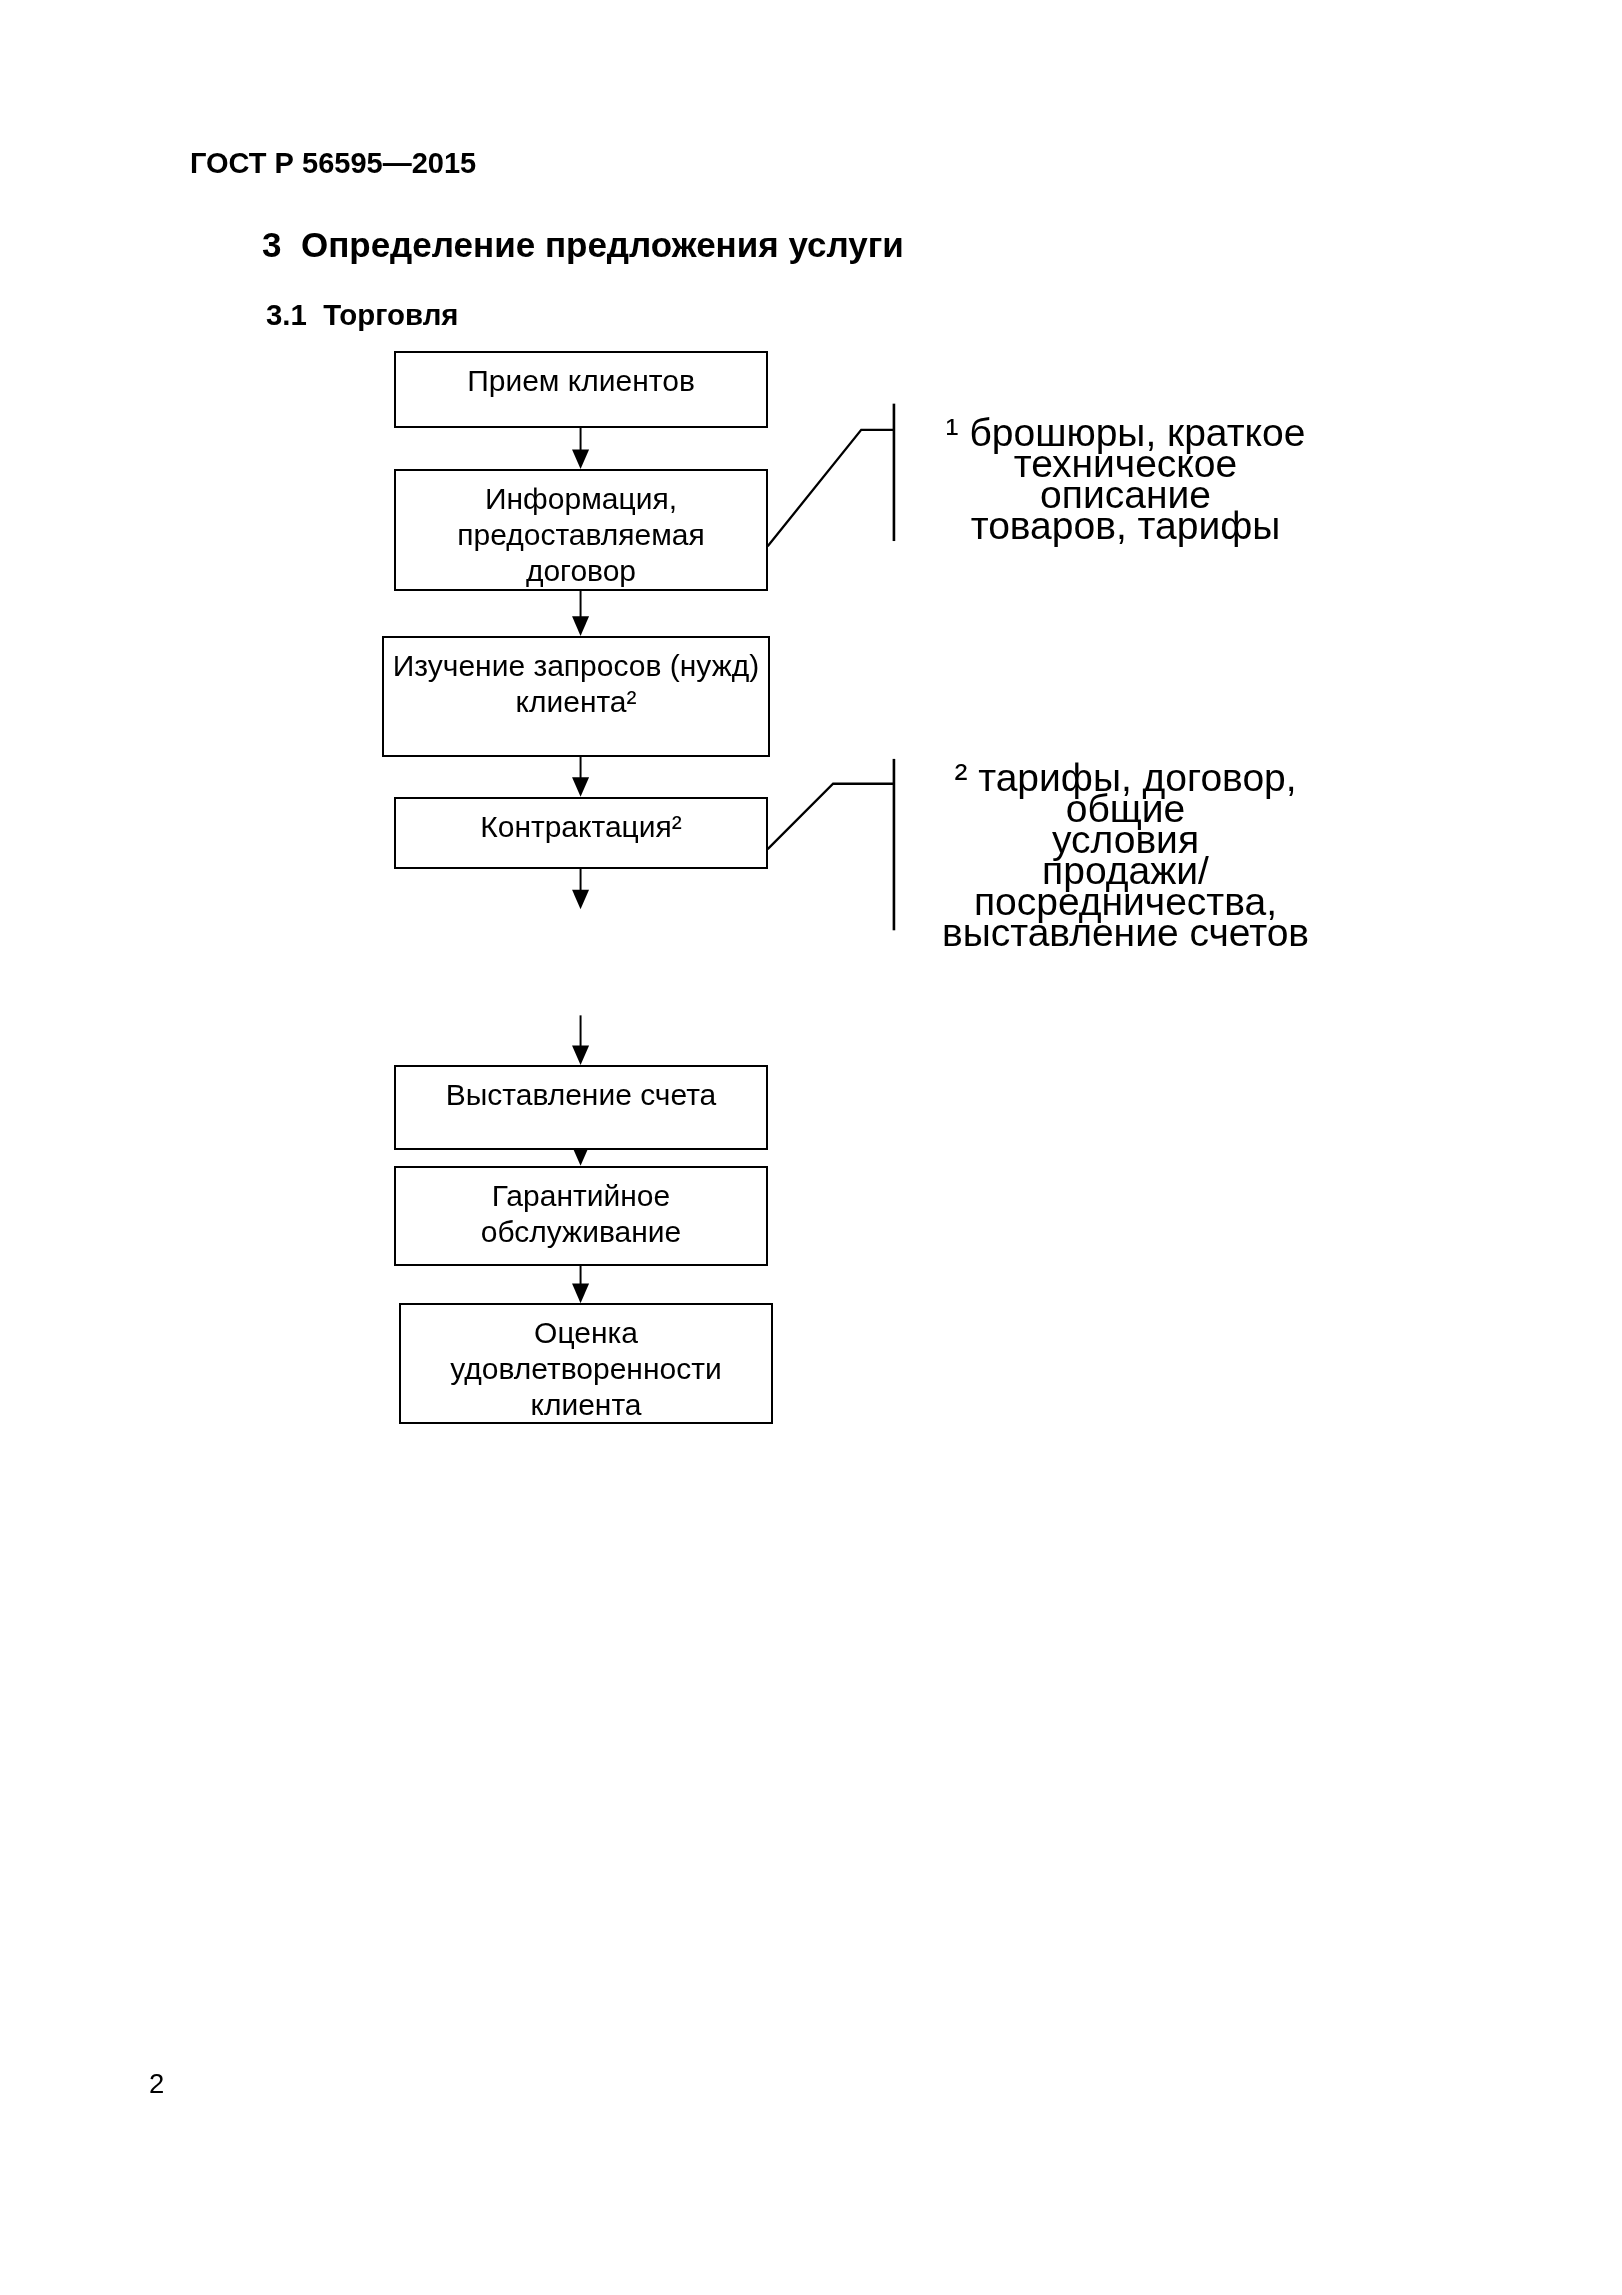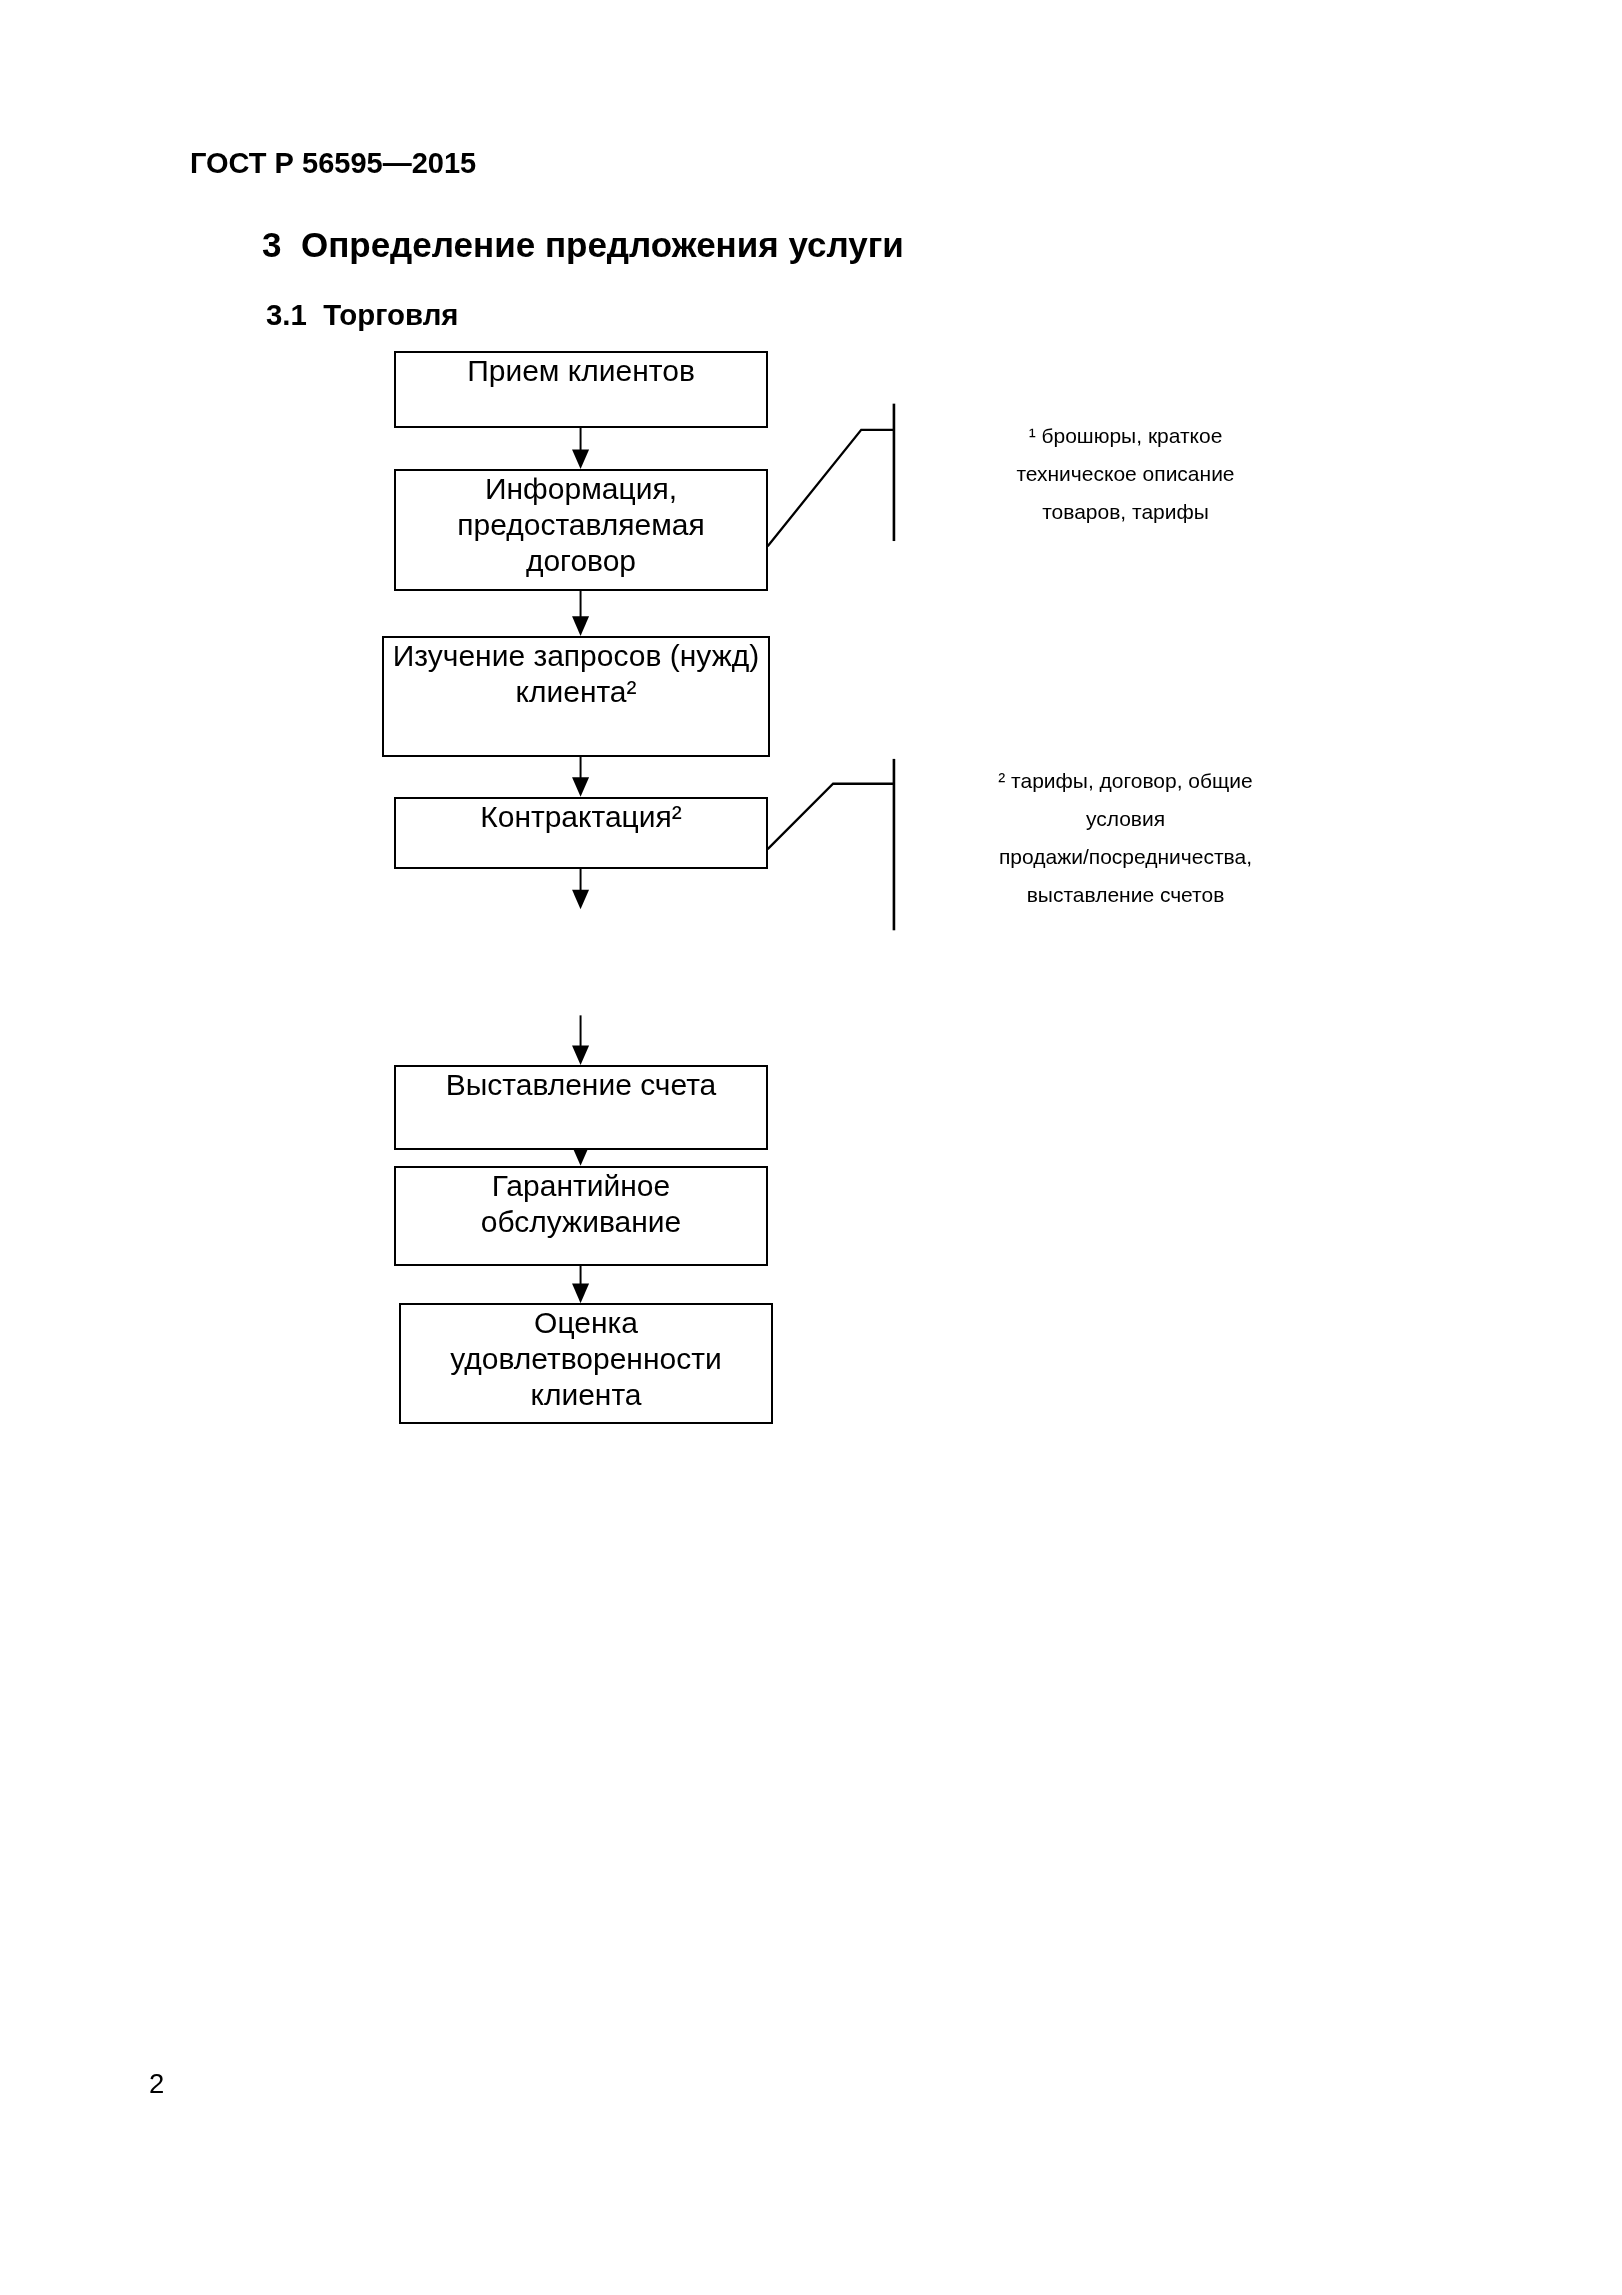--- a/index.html
+++ b/index.html
@@ -11,33 +11,33 @@
   .section-title{position:absolute;left:262px;top:225px;font-size:35px;font-weight:700;white-space:pre;margin:0;}
   .subsection-title{position:absolute;left:262px;top:294px;font-size:29.4px;font-weight:700;white-space:pre;margin:4px;}
   .page-number{position:absolute;left:149px;top:2068px;font-size:27.5px;}
 
   .connectors{position:absolute;left:0;top:0;width:1623px;height:2295px;}
 
   .fc-box{
     position:absolute;left:394px;width:374px;border:2.6px solid #000;
     background:#fff;box-sizing:border-box;text-align:center;
   }
-  .fc-label{white-space:pre-line;font-size:30px;line-height:36px;padding-top:0;}
+  .fc-label{white-space:pre-line;font-size:30px;line-height:36px;padding-top:10px;}
   .b1{top:351px;height:77px;}
   .b2{top:469px;height:122px;}
   .b3{top:636px;height:121px;left:382px;width:388px;}
   .b4{top:797px;height:72px;}
   .b5{top:910px;height:106px;}
   .b6{top:1065px;height:85px;}
   .b7{top:1166px;height:100px;}
   .b8{top:1303px;height:121px;left:399px;width:374px;}
 
   .note{
     position:absolute;left:929px;width:393px;text-align:center;
-    font-size:21px;line-height:38px;white-space:pre-line;
+    font-size:39px;line-height:31px;white-space:pre-line;
   }
   .n1{top:417px;}
   .n2{top:762px;}
 </style>
 </head>
 <body>
 
 <div class="page">
 
   <div class="doc-header">ГОСТ Р 56595—2015</div>

